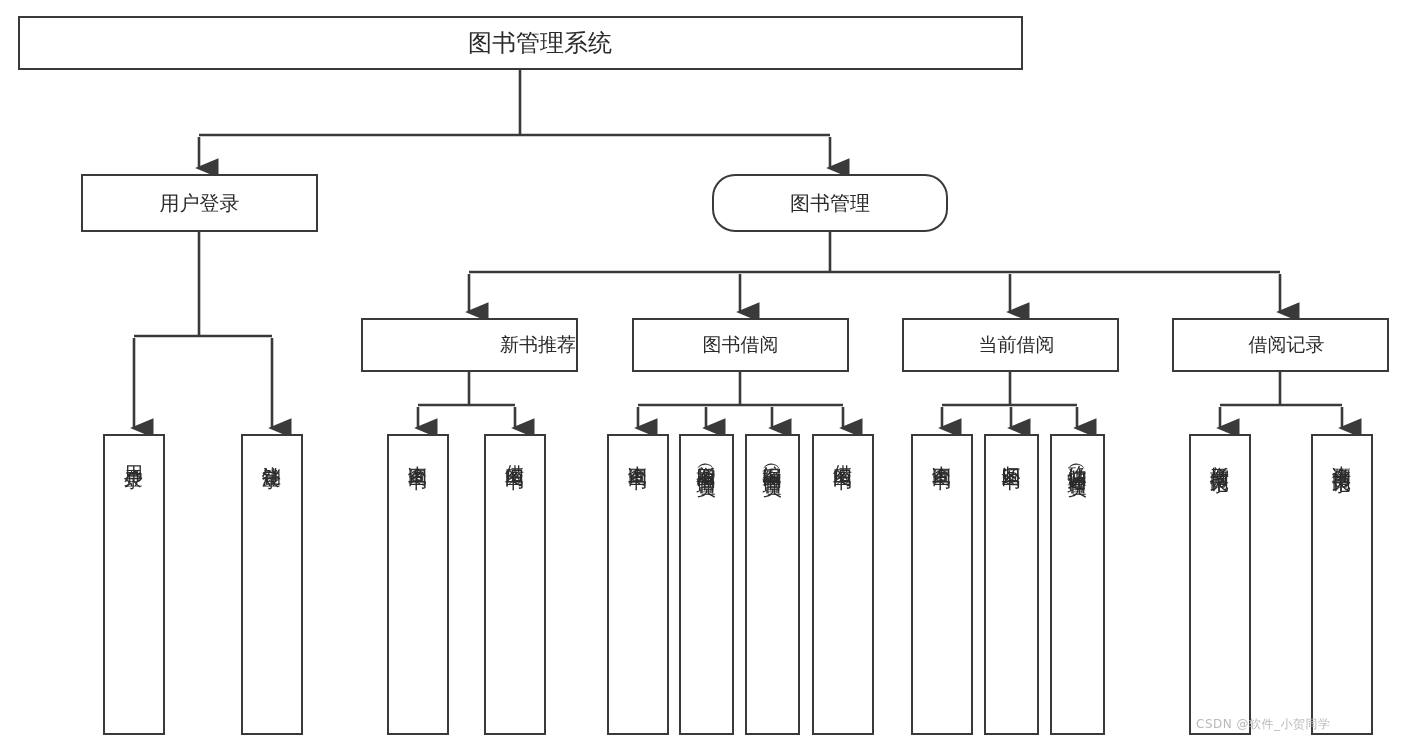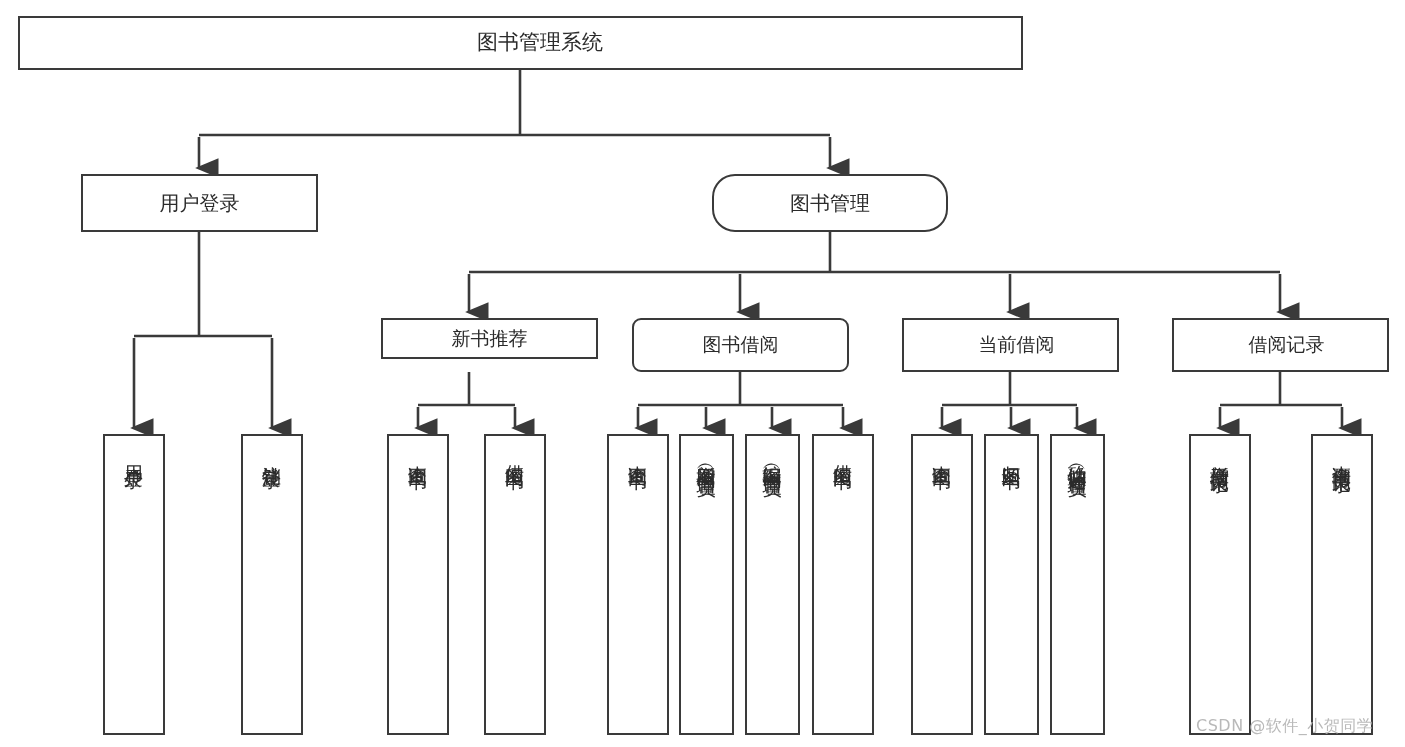--- a/index.html
+++ b/index.html
@@ -50,28 +50,28 @@
     align-items: flex-start;
     justify-content: center;
     padding-top: 14px;
   }
   .node.vertical .label {
     writing-mode: vertical-rl;
     text-orientation: upright;
     letter-spacing: 2px;
     line-height: 1;
   }
-  .node.root .label { font-size: 21px; margin-left: 39px; }
+  .node.root .label { font-size: 24px; margin-left: 39px; }
   .node.level2 .label { font-size: 20px; }
   .node.level3 .label { font-size: 19px; }
   .node.leaf .label { font-size: 19px; }
   .watermark {
     position: absolute;
     color: #b9b9b9;
-    font-size: 16px;
+    font-size: 12px;
     letter-spacing: 0.5px;
     white-space: nowrap;
     user-select: none;
   }
 </style>
 </head>
 <body>
 
 <div id="diagram-root">
 
@@ -129,24 +129,24 @@
     <span class="label">图书管理系统</span>
   </div>
 
   <div class="node level2 horizontal" style="left:81px; top:174px; width:237px; height:58px;">
     <span class="label">用户登录</span>
   </div>
   <div class="node level2 horizontal" style="left:712px; top:174px; width:236px; height:58px;border-radius:23px;">
     <span class="label">图书管理</span>
   </div>
 
-  <div class="node level3 horizontal" style="left:381px; top:318px; width:217px; height:41px;">
+  <div class="node level3 horizontal" style="left:361px; top:318px; width:217px; height:54px;justify-content:flex-end;">
     <span class="label">新书推荐</span>
   </div>
-  <div class="node level3 horizontal" style="left:632px; top:318px; width:217px; height:54px;border-radius:9px;">
+  <div class="node level3 horizontal" style="left:632px; top:318px; width:217px; height:54px;">
     <span class="label">图书借阅</span>
   </div>
   <div class="node level3 horizontal" style="left:902px; top:318px; width:217px; height:54px;padding-left:12px;">
     <span class="label">当前借阅</span>
   </div>
   <div class="node level3 horizontal" style="left:1172px; top:318px; width:217px; height:54px;padding-left:12px;">
     <span class="label">借阅记录</span>
   </div>
 
   <div class="node leaf vertical" style="left:103px; top:434px; width:62px; height:301px;">

